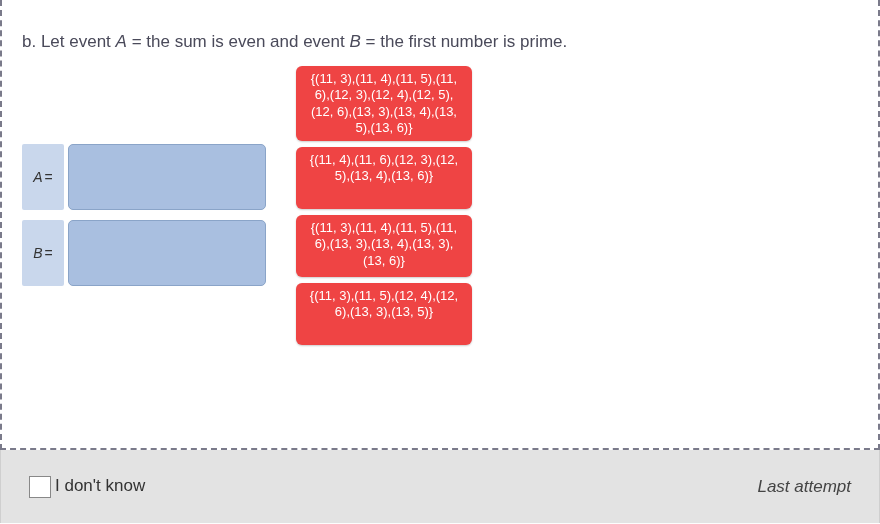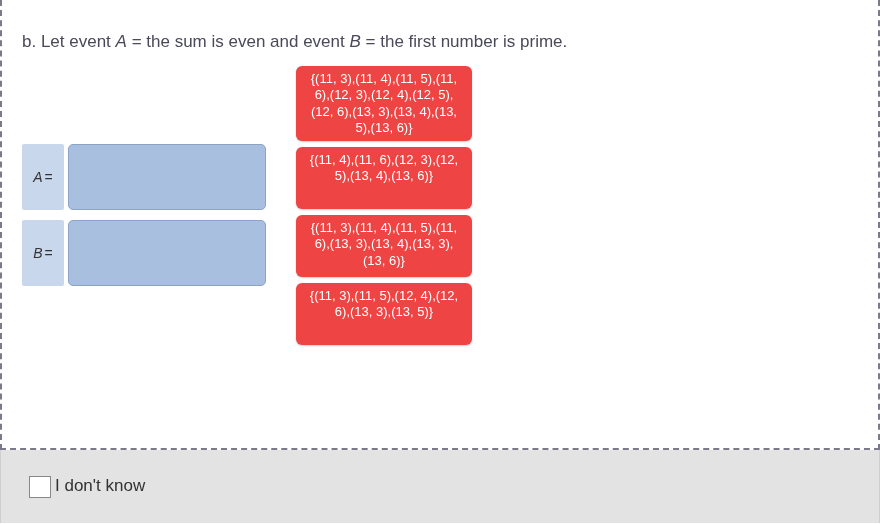--- a/index.html
+++ b/index.html
@@ -151,13 +151,14 @@
         </div>
     </div>
   </div>
 </div>
 
 <div class="footer">
   <div class="idk">
     <div class="checkbox"></div>
     <span>I don't know</span>
   </div>
+  <div class="last-attempt">Last attempt</div>
 </div>
 
 </body></html>

